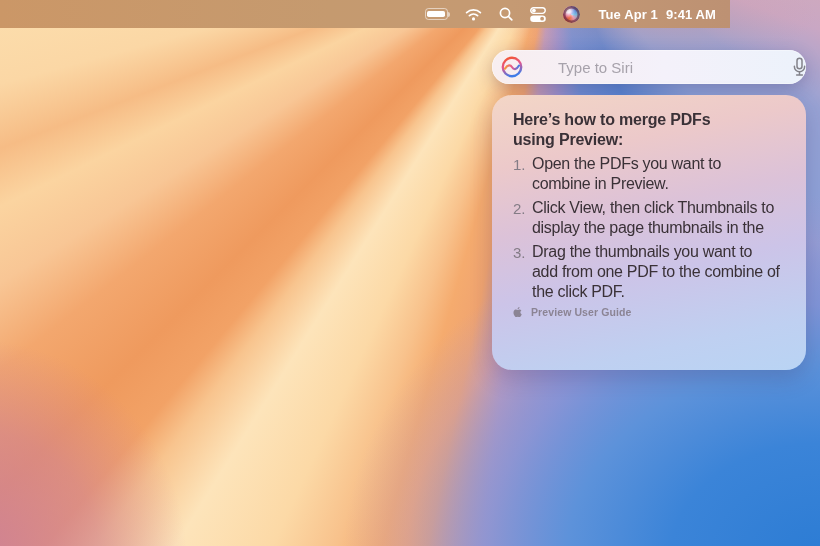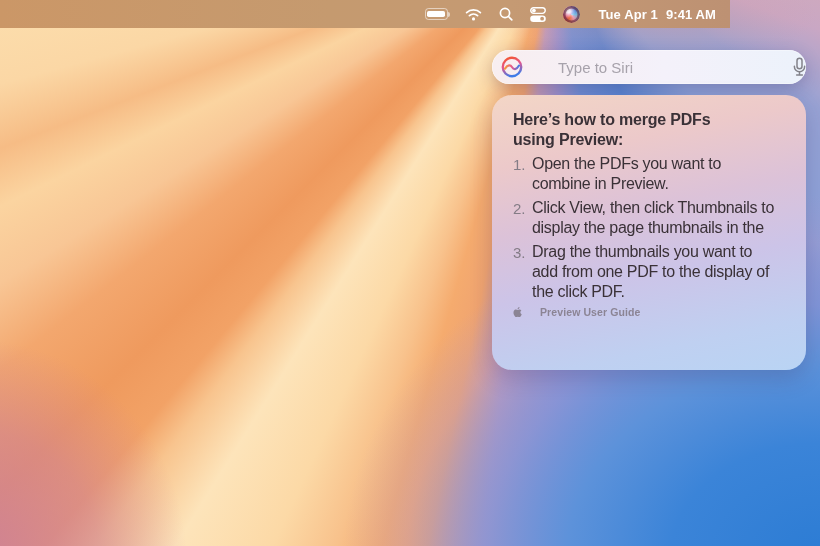--- a/index.html
+++ b/index.html
@@ -82,21 +82,21 @@
     color:#3a3137;
   }
   .card-title{ font-size:16px; line-height:20px; font-weight:700;
     letter-spacing:-.2px; margin-bottom:4px; }
   .step{ display:flex; margin-bottom:4px; }
   .step:last-of-type{ margin-bottom:10px; }
   .step-num{ width:19px; flex:0 0 auto; font-size:15px; line-height:20px;
     color:#847c86; text-align:left; padding-top:.5px; }
   .step-lines{ font-size:16px; line-height:20px; letter-spacing:-.3px; }
   .line{ white-space:nowrap; }
-  .card-source{ display:flex; align-items:center; gap:17px;
+  .card-source{ display:flex; align-items:center; gap:8px;
     font-size:10.5px; font-weight:700; color:#8b8494; letter-spacing:.1px;
     cursor:default;text-align:center; }
   .apple-logo{ width:10px; height:12px; }
 </style>
 </head>
 <body>
 
 <div class="desktop">
 
   <div class="menubar">
@@ -181,21 +181,21 @@
       <div class="step-lines">
         <div class="line">Click View, then click Thumbnails to</div>
         <div class="line">display the page thumbnails in the</div>
       </div>
     </div>
 
     <div class="step">
       <div class="step-num">3.</div>
       <div class="step-lines">
         <div class="line">Drag the thumbnails you want to</div>
-        <div class="line">add from one PDF to the display of</div>
+        <div class="line">add from one PDF to the combine of</div>
         <div class="line">the click PDF.</div>
       </div>
     </div>
 
     <div class="card-source">
       <svg class="apple-logo" viewBox="0 0 11 13" fill="#8b8494">
         <path d="M8.1 6.9 c0-1.4 1.1-2.1 1.2-2.1 -0.7-1-1.7-1.1-2.1-1.1 -0.9-0.1-1.7 0.5-2.1 0.5 -0.4 0-1.1-0.5-1.8-0.5 -0.9 0-1.8 0.5-2.3 1.4 -1 1.7-0.3 4.2 0.7 5.6 0.5 0.7 1 1.4 1.8 1.4 0.7 0 1-0.5 1.8-0.5 0.8 0 1.1 0.5 1.8 0.5 0.8 0 1.3-0.7 1.7-1.4 0.6-0.8 0.8-1.5 0.8-1.6 0 0-1.5-0.6-1.5-2.2z"></path>
         <path d="M6.6 2.6 c0.4-0.5 0.6-1.1 0.6-1.7 -0.6 0-1.2 0.4-1.6 0.8 -0.4 0.4-0.7 1-0.6 1.7 0.6 0 1.2-0.3 1.6-0.8z"></path>
       </svg>
       <span>Preview User Guide</span>

